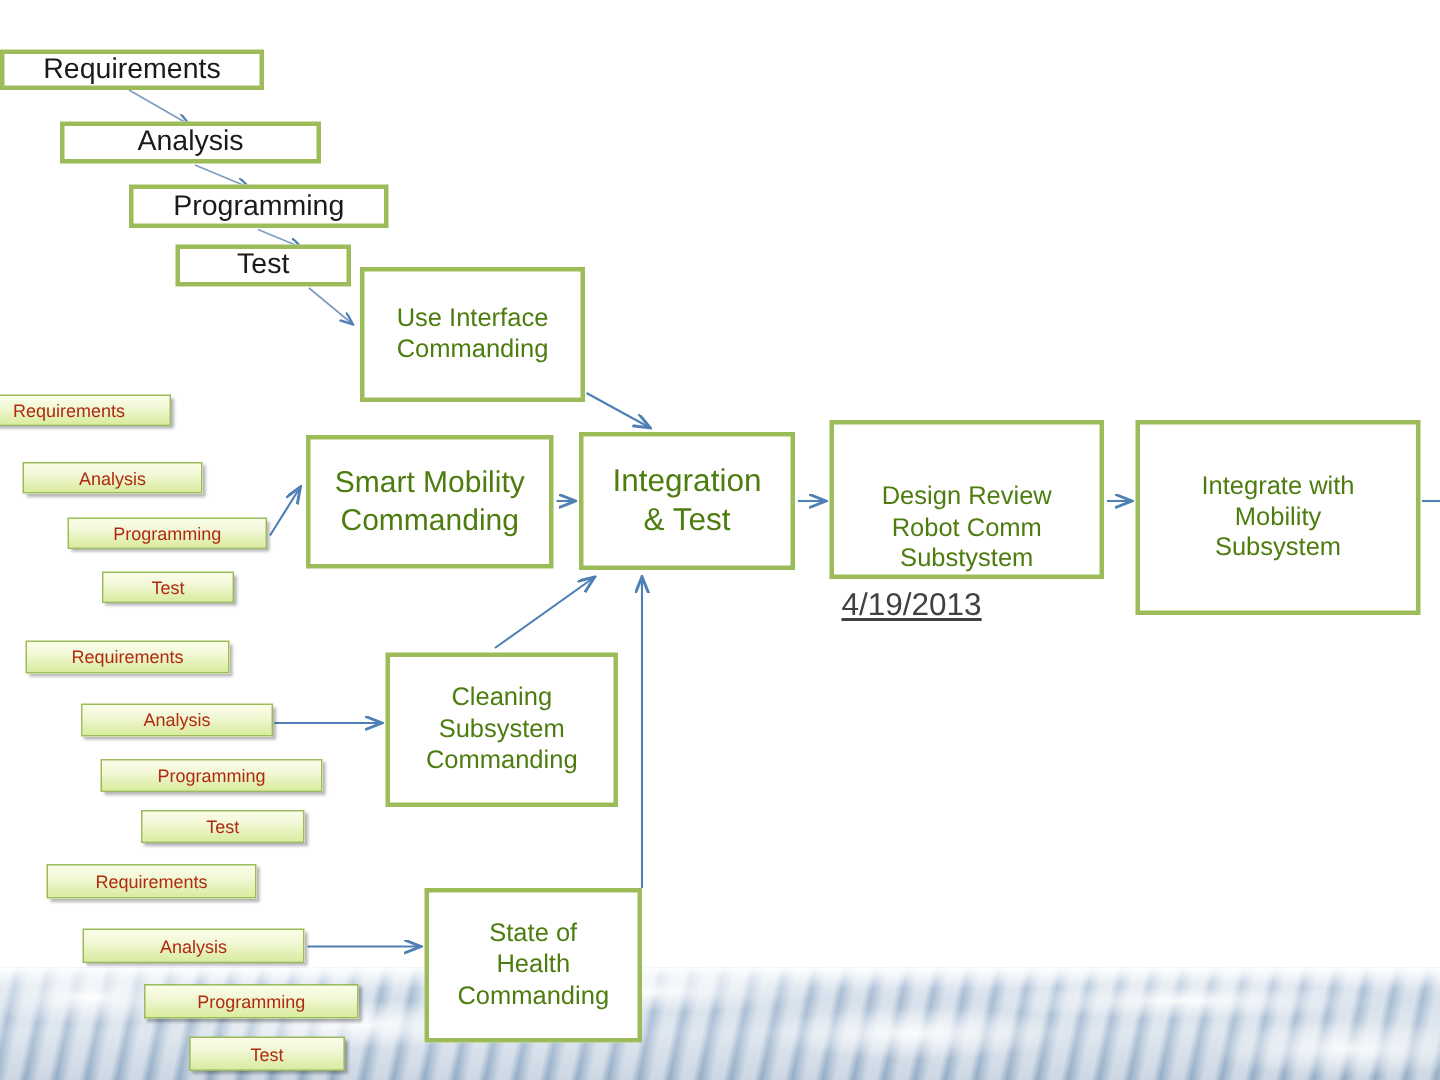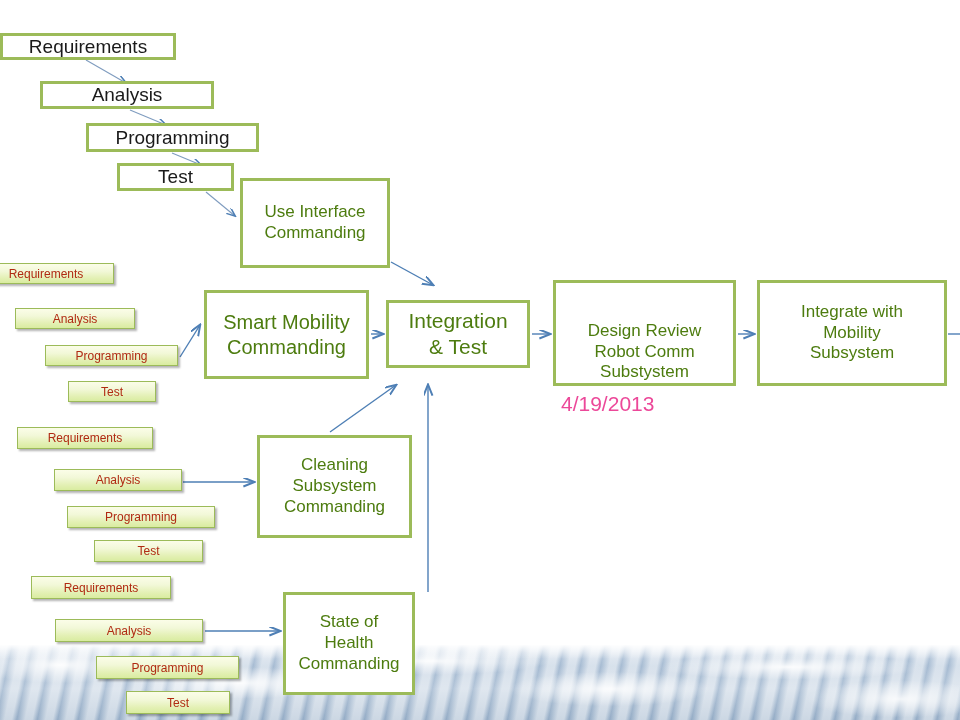--- a/index.html
+++ b/index.html
@@ -59,21 +59,21 @@
     display:flex;align-items:center;justify-content:center;
     color:#B02A12;font-size:12px;z-index:4;
   }
 
   #title{
     position:absolute;left:352px;top:57px;
     font-size:46px;color:#000;z-index:7;white-space:nowrap;
   }
   #datestamp{
     position:absolute;left:561px;top:392px;
-    font-size:21px;color:#ec4899;z-index:7;white-space:nowrap;
+    font-size:21px;color:#404040;z-index:7;white-space:nowrap;text-decoration:underline;
   }
 
   svg#edges{position:absolute;left:0;top:0;width:960px;height:720px;z-index:3;}
   svg#edges line, svg#edges path, svg#edges polyline{
     stroke:#4E7FB5;stroke-width:1.4;fill:none;
   }
   svg#edges .thin{stroke-width:1.1;stroke:#7F9CBF;}
 </style>
 </head>
 <body>
@@ -174,39 +174,39 @@
     </div>
   <div id="nodes-layer">
       <div class="node" style="left: 240px; top: 178px; width: 150px; height: 90px; font-size: 17px;">
         <span class="lbl">Use Interface
 Commanding</span>
       </div>
       <div class="node" style="left: 204px; top: 290px; width: 165px; height: 89px; font-size: 20px;">
         <span class="lbl">Smart Mobility
 Commanding</span>
       </div>
-      <div class="node" style="left: 386px; top: 300px; width: 144px; height: 68px; font-size: 21px;">
+      <div class="node" style="left: 386px; top: 288px; width: 144px; height: 92px; font-size: 21px;">
         <span class="lbl">Integration
 &amp; Test</span>
       </div>
       <div class="node" style="left: 553px; top: 280px; width: 183px; height: 106px; font-size: 17px; align-items: flex-end;">
         <span class="lbl">Design Review
 Robot Comm
 Substystem</span>
       </div>
-      <div class="node" style="left: 757px; top: 280px; width: 190px; height: 106px; font-size: 17px;">
+      <div class="node" style="left: 757px; top: 280px; width: 190px; height: 130px; font-size: 17px;">
         <span class="lbl">Integrate with
 Mobility
 Subsystem</span>
       </div>
       <div class="node" style="left: 257px; top: 435px; width: 155px; height: 103px; font-size: 17px;">
         <span class="lbl">Cleaning
 Subsystem
 Commanding</span>
       </div>
-      <div class="node" style="left: 283px; top: 592px; width: 132px; height: 103px; font-size: 17px;">
+      <div class="node" style="left: 283px; top: 592px; width: 145px; height: 103px; font-size: 17px;">
         <span class="lbl">State of
 Health
 Commanding</span>
       </div>
     </div>
 
 </div>
 
 </body></html>

